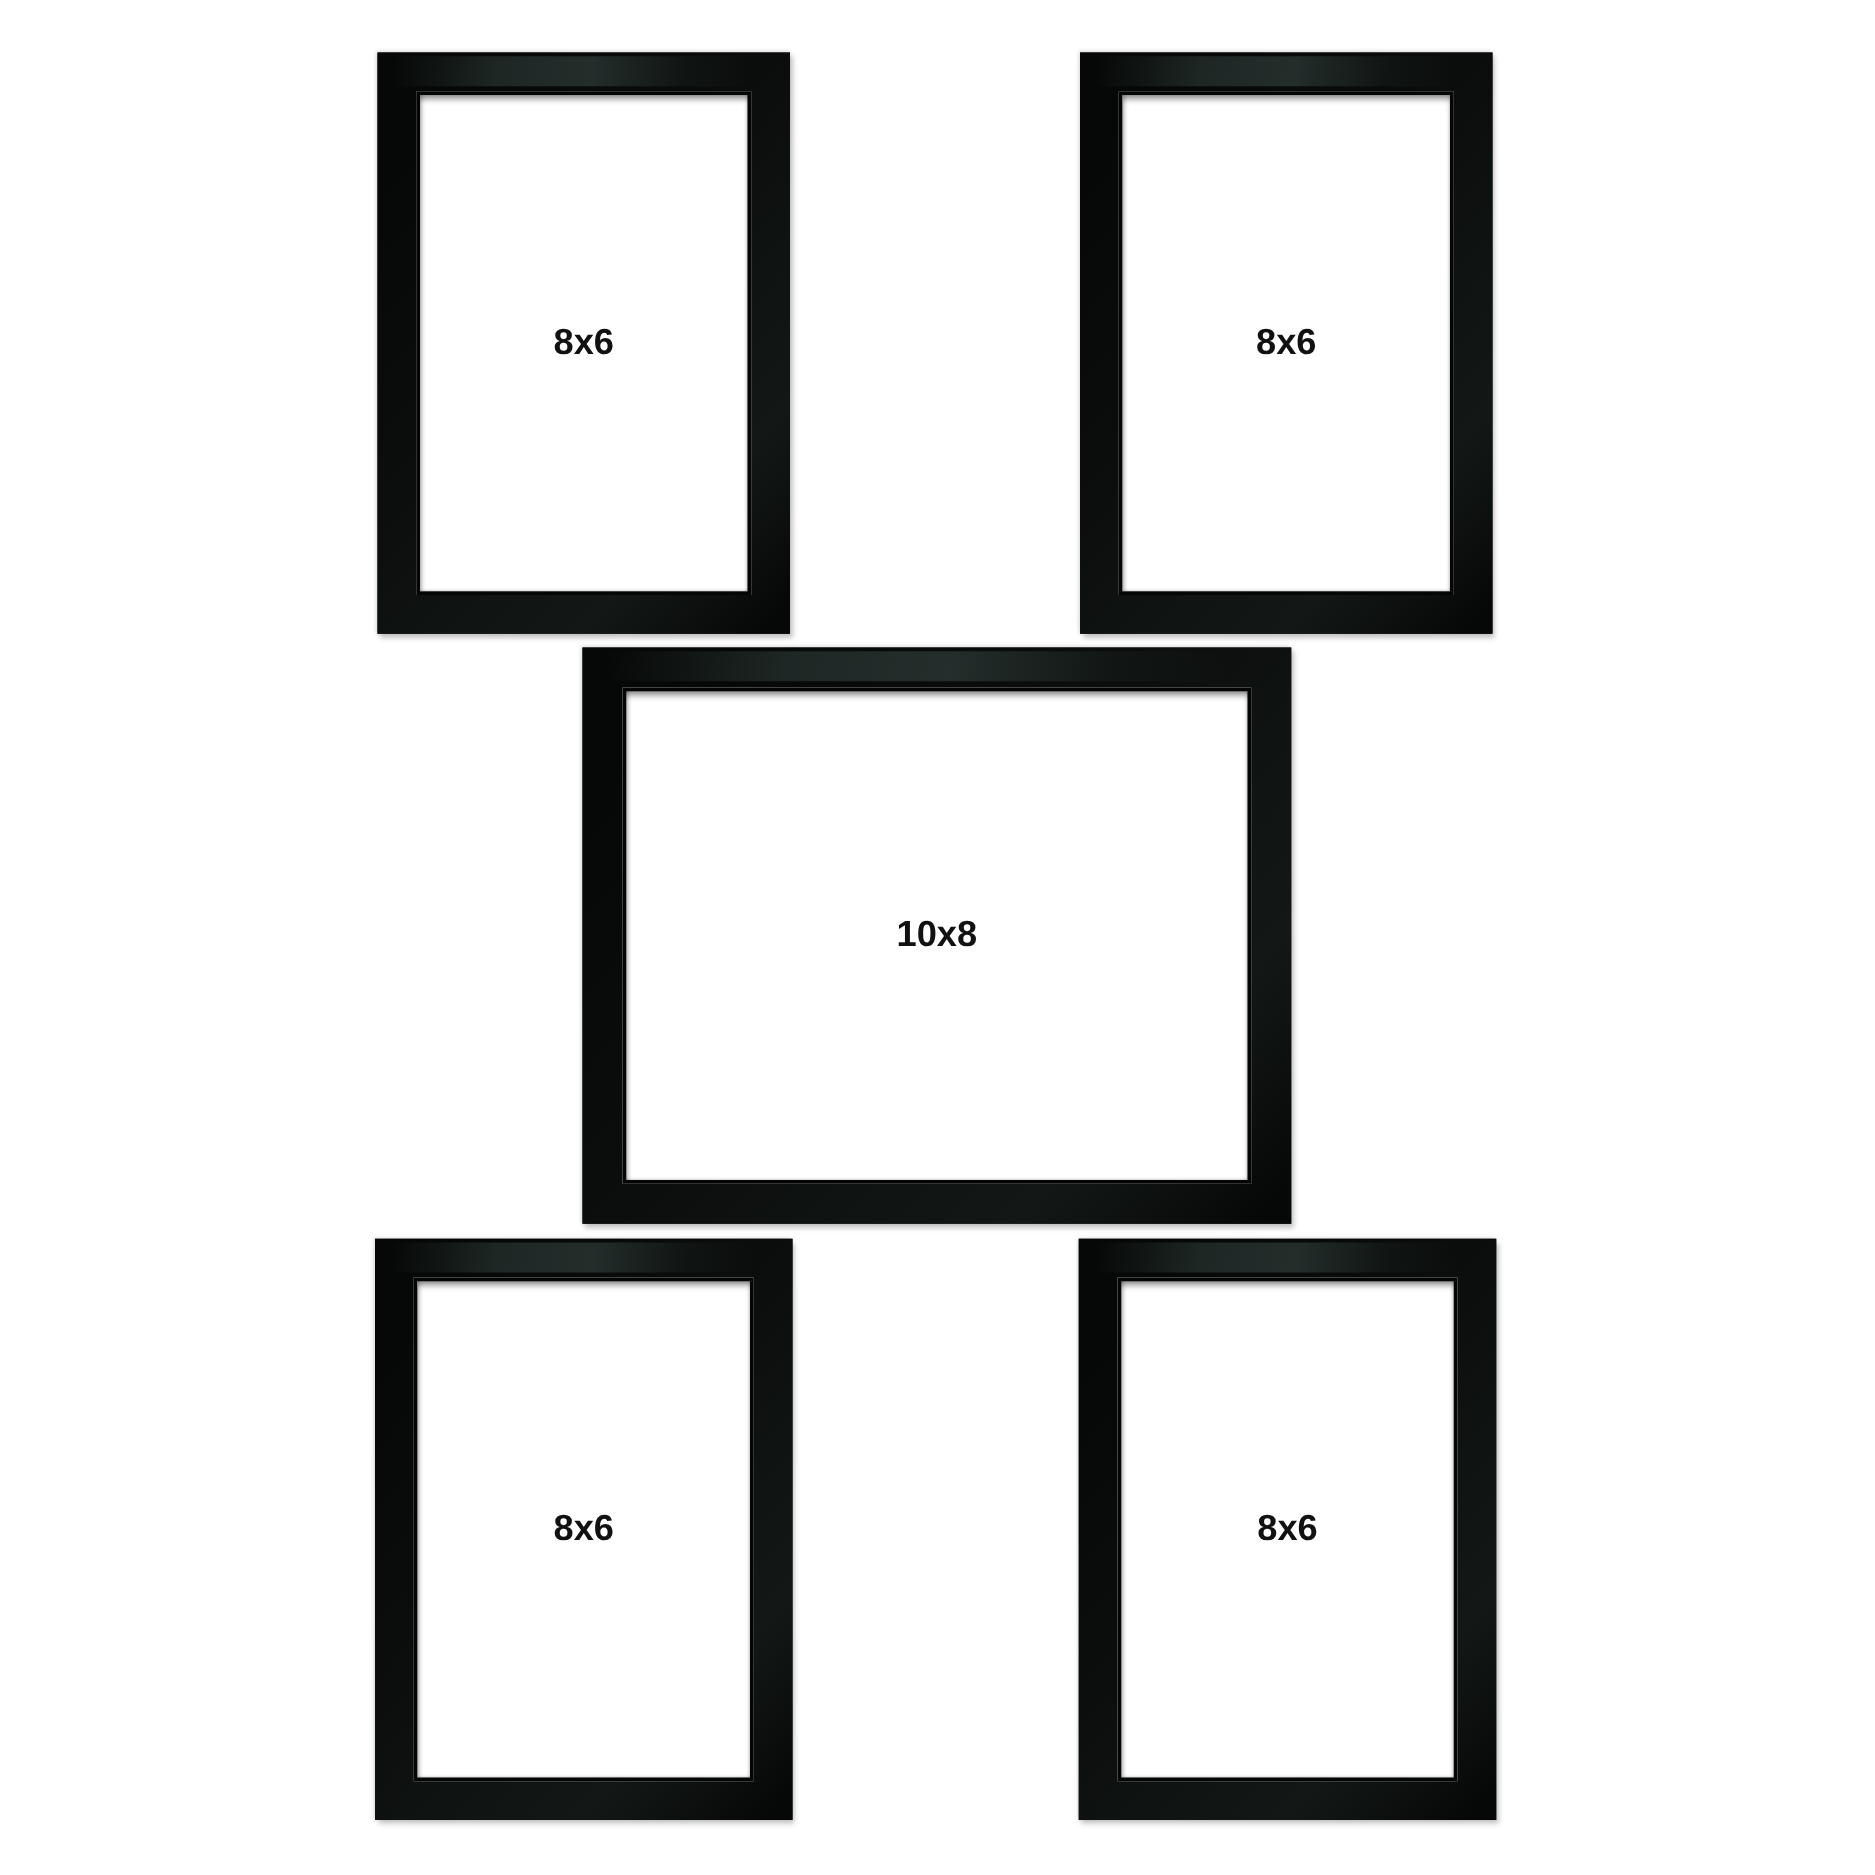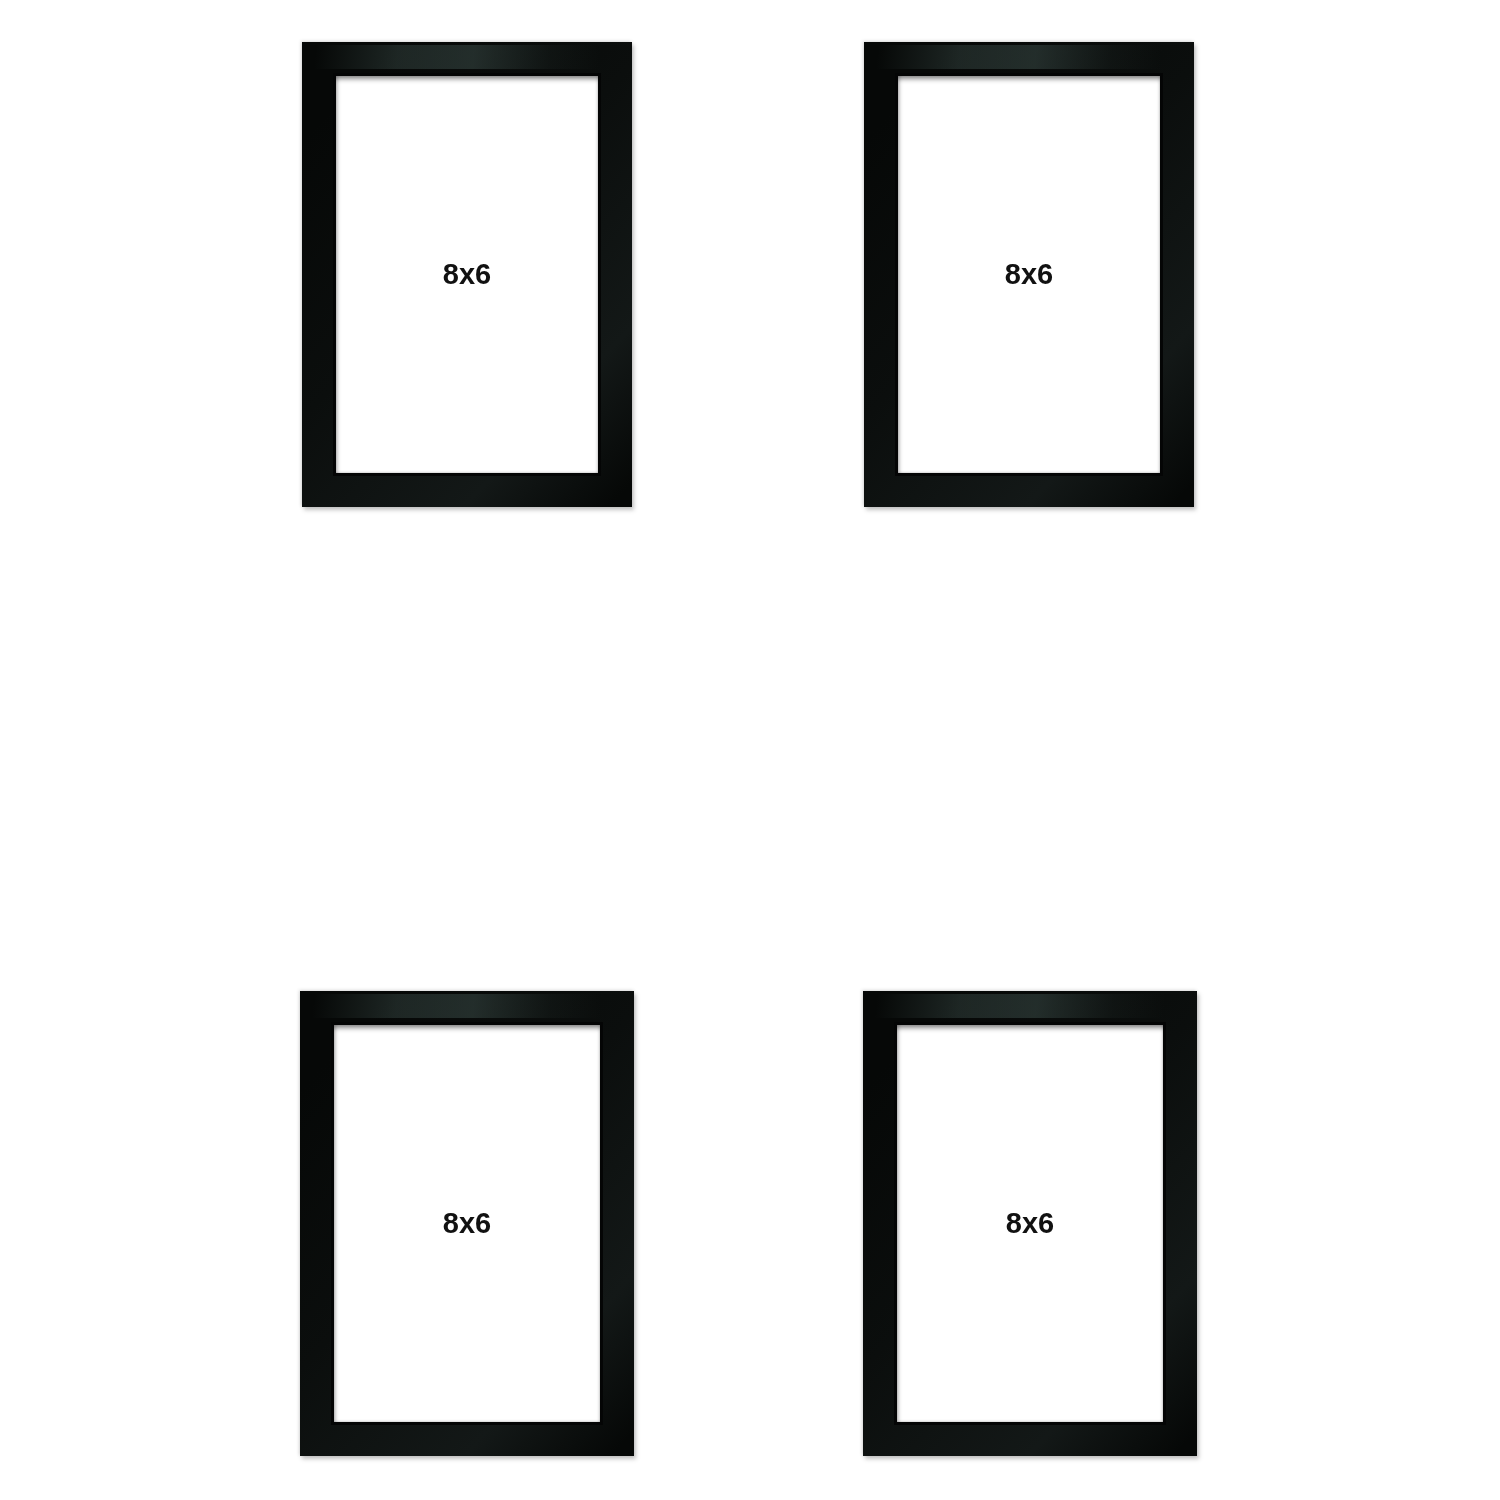--- a/index.html
+++ b/index.html
@@ -82,20 +82,26 @@
     </div>
   </div>
 
   <div class="frame f-8x6 f-tr">
     <div class="gloss"></div>
     <div class="opening">
       <span class="size-label">8x6</span>
     </div>
   </div>
 
+  <div class="frame f-10x8 f-mid">
+    <div class="gloss"></div>
+    <div class="opening">
+      <span class="size-label">10x8</span>
+    </div>
+  </div>
 
   <div class="frame f-8x6 f-bl">
     <div class="gloss"></div>
     <div class="opening">
       <span class="size-label">8x6</span>
     </div>
   </div>
 
   <div class="frame f-8x6 f-br">
     <div class="gloss"></div>

